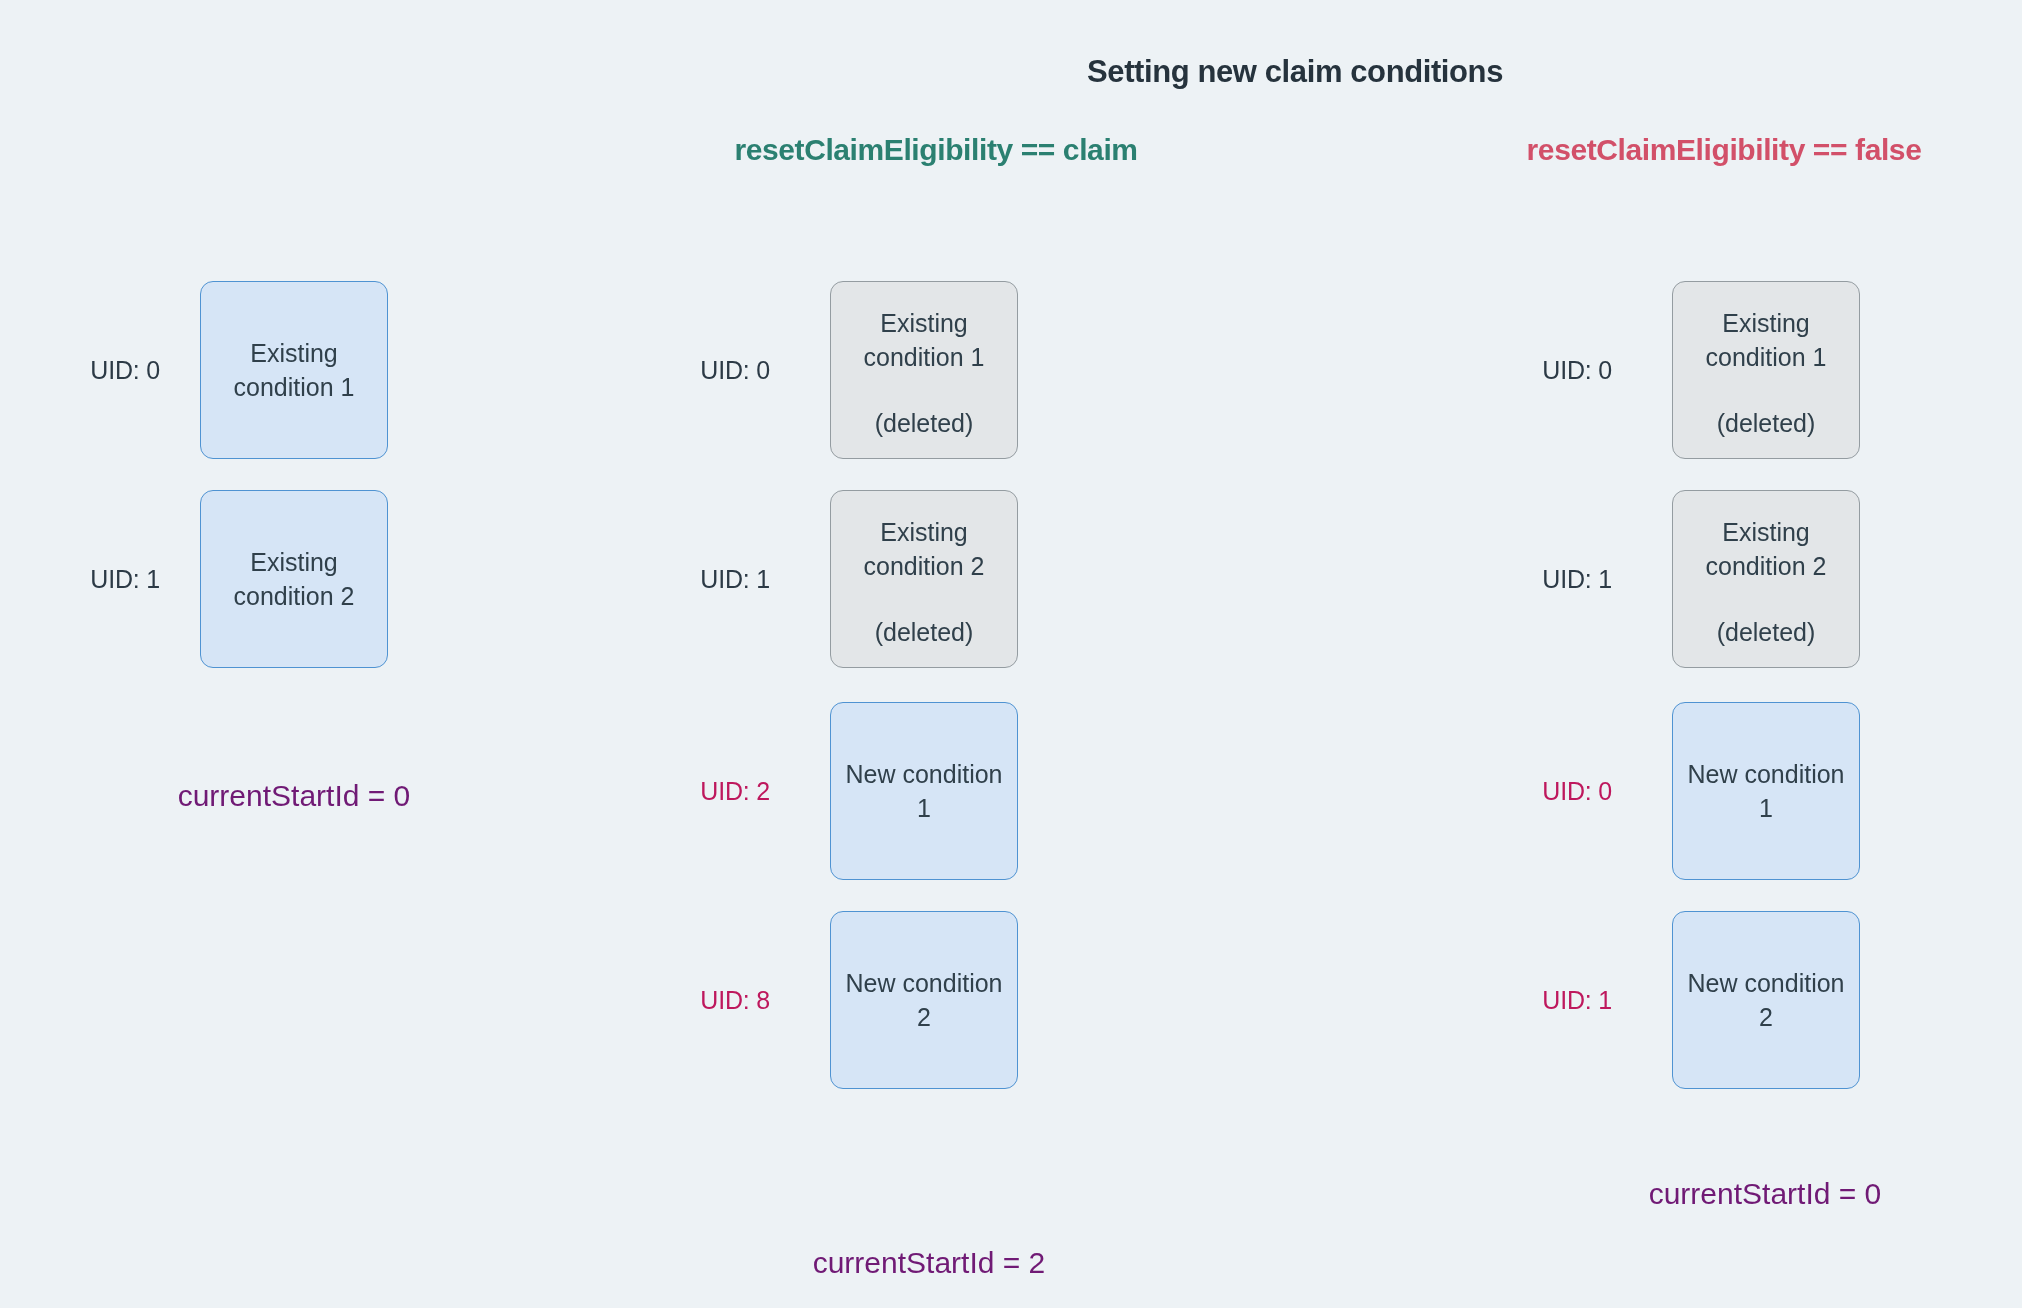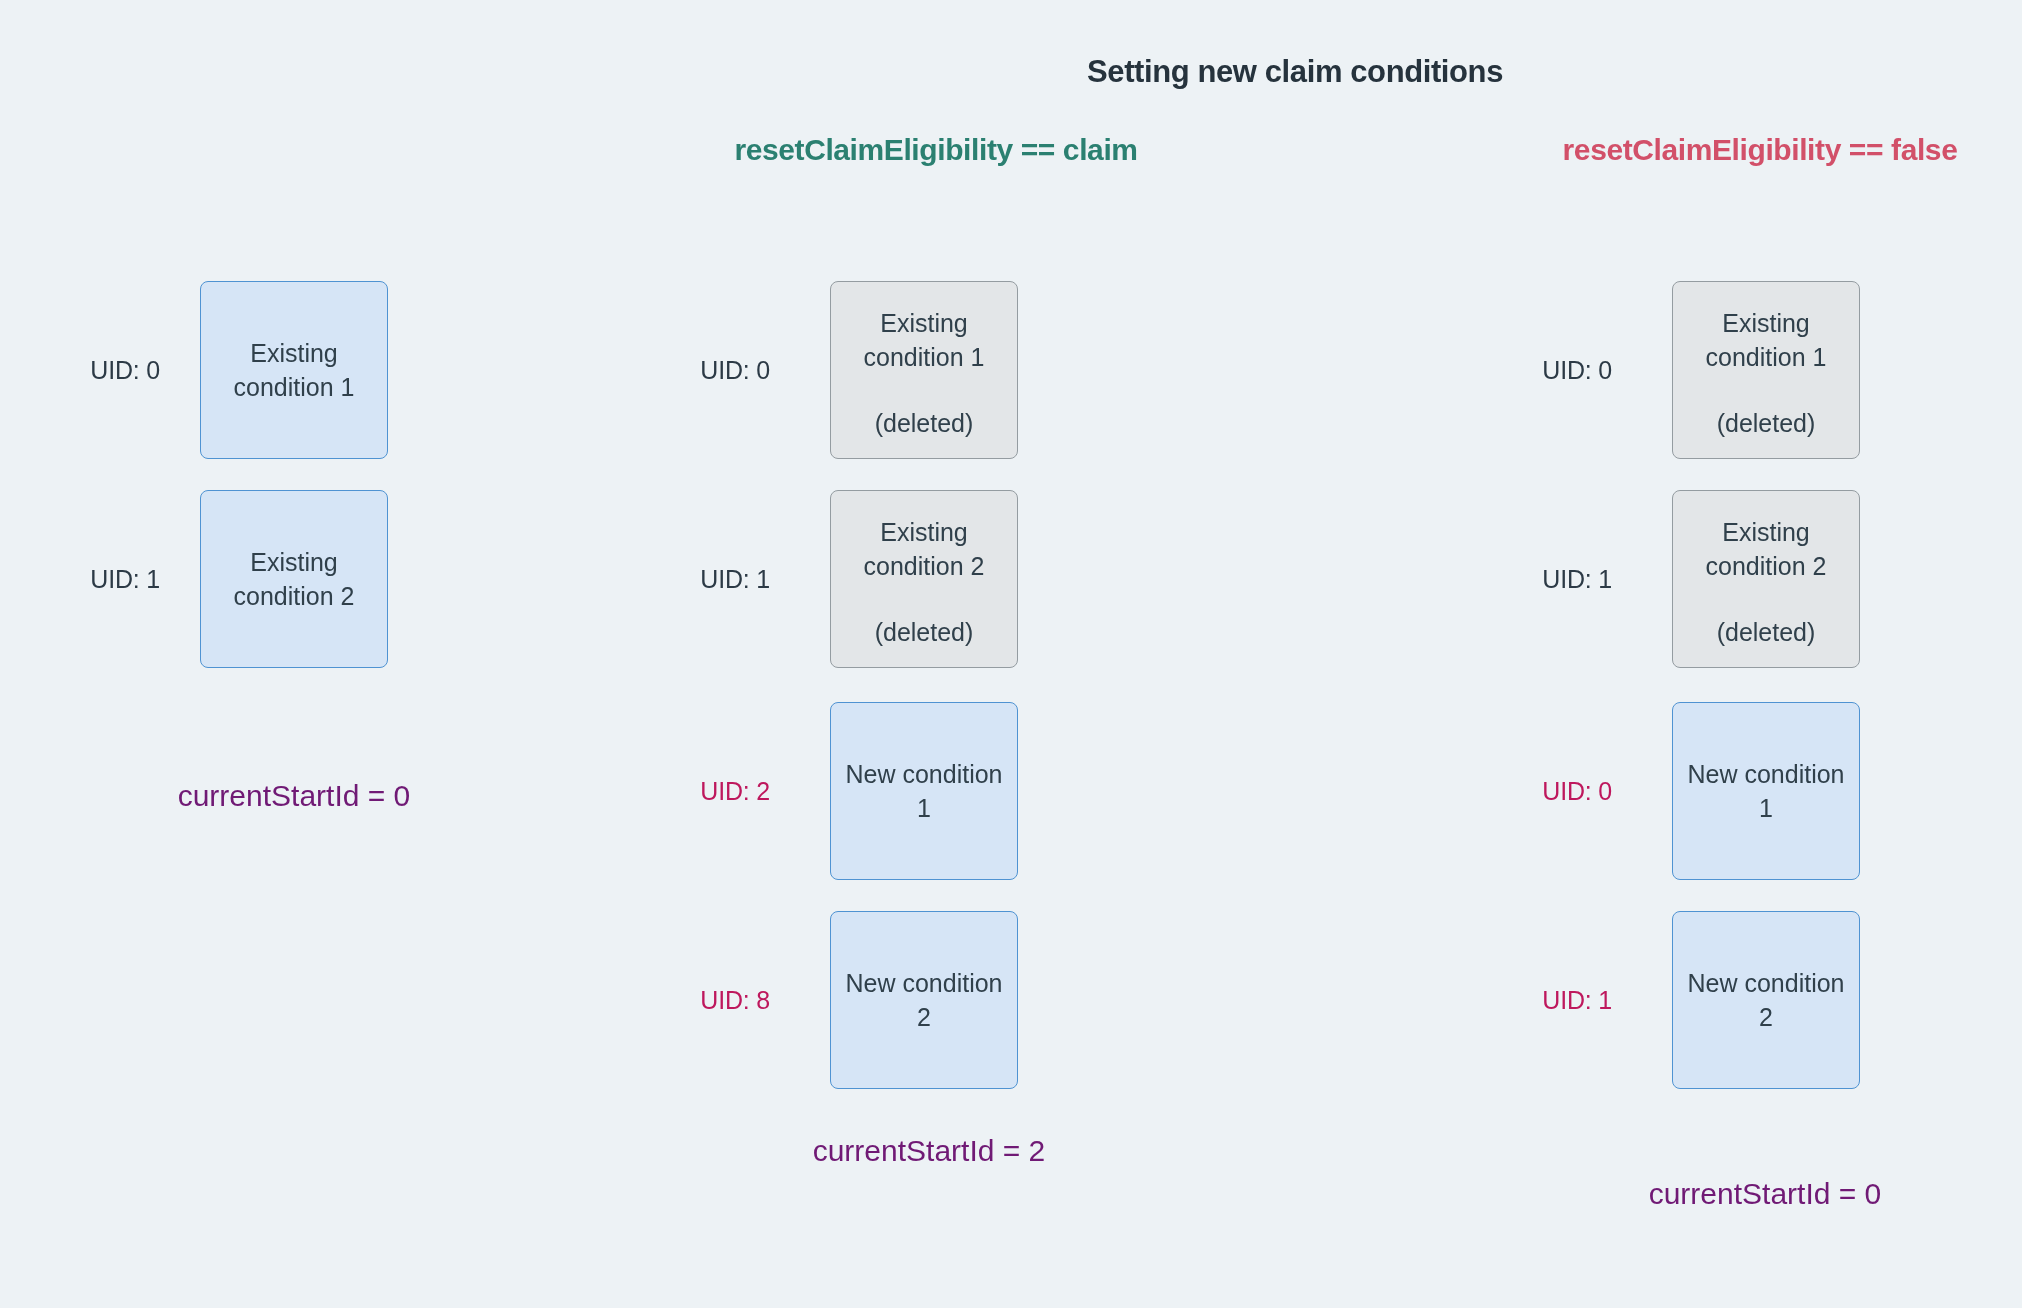--- a/index.html
+++ b/index.html
@@ -28,41 +28,41 @@
   .scenario-label{
     position:absolute;
     top:133px;
     font-size:30px;
     font-weight:bold;
     letter-spacing:-0.4px;
     white-space:nowrap;
     transform:translateX(-50%);
   }
   .scenario-true{left:936px;color:#2b8071;}
-  .scenario-false{left:1724px;color:#d25069;margin-left:36px;}
+  .scenario-false{left:1724px;color:#d25069;}
   .uid-label{
     position:absolute;
     width:120px;
     height:178px;
     display:flex;
     align-items:center;
     justify-content:flex-end;
     font-size:25px;
     font-weight:normal;
     letter-spacing:-0.2px;
     color:#2c3a46;
     white-space:nowrap;
   }
   .uid-label.blue{color:#be185d;}
   .cond-box{
     position:absolute;
     width:188px;
     height:178px;
     box-sizing:border-box;
-    border-radius:8px;
+    border-radius:13px;
     display:flex;
     flex-direction:column;
     align-items:center;
     text-align:center;
     font-size:25px;
     line-height:34px;
     color:#30404b;
   }
   .cond-box.blue{
     background:#d6e5f6;
@@ -119,21 +119,21 @@
       <div class="uid-label blue" style="left: 650px; top: 702px;">UID: 2</div>
       <div class="cond-box blue" style="left: 830px; top: 702px;">
         <div class="cond-label">New condition
 1</div>
       </div>
       <div class="uid-label blue" style="left: 650px; top: 911px;">UID: 8</div>
       <div class="cond-box blue" style="left: 830px; top: 911px;">
         <div class="cond-label">New condition
 2</div>
       </div>
-      <div class="col-footer" style="left: 929px; top: 1134px;">currentStartId = 2</div>
+      <div class="col-footer" style="left: 929px; top: 1246px;">currentStartId = 2</div>
       <div class="uid-label" style="left: 1492px; top: 281px;">UID: 0</div>
       <div class="cond-box grey" style="left: 1672px; top: 281px;">
         <div class="cond-label">Existing
 condition 1</div>
         <div class="deleted-note">(deleted)</div>
       </div>
       <div class="uid-label" style="left: 1492px; top: 490px;">UID: 1</div>
       <div class="cond-box grey" style="left: 1672px; top: 490px;">
         <div class="cond-label">Existing
 condition 2</div>

